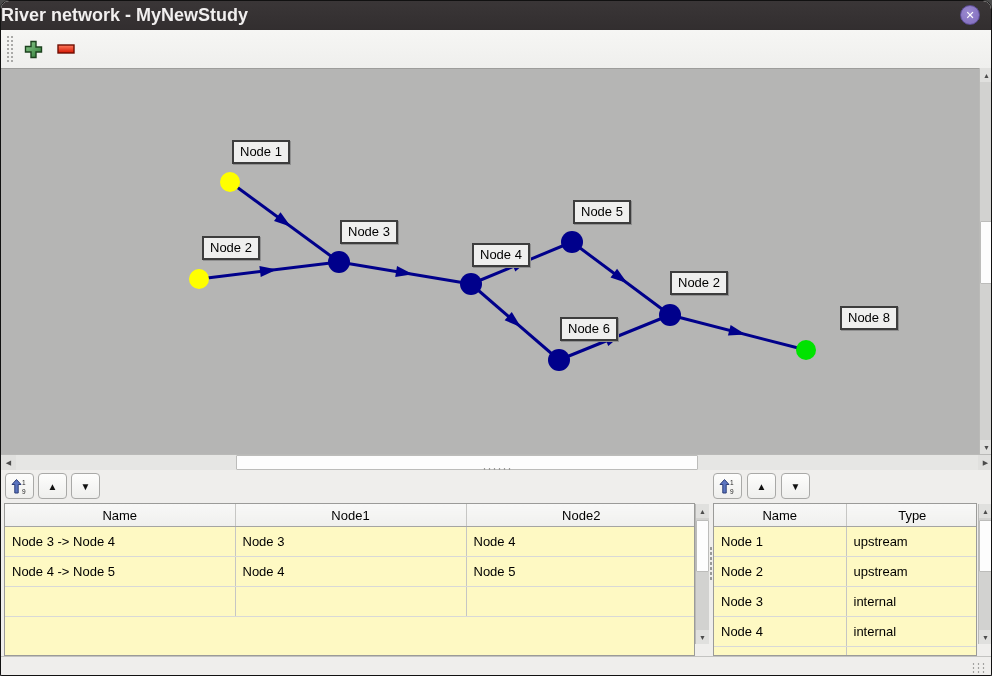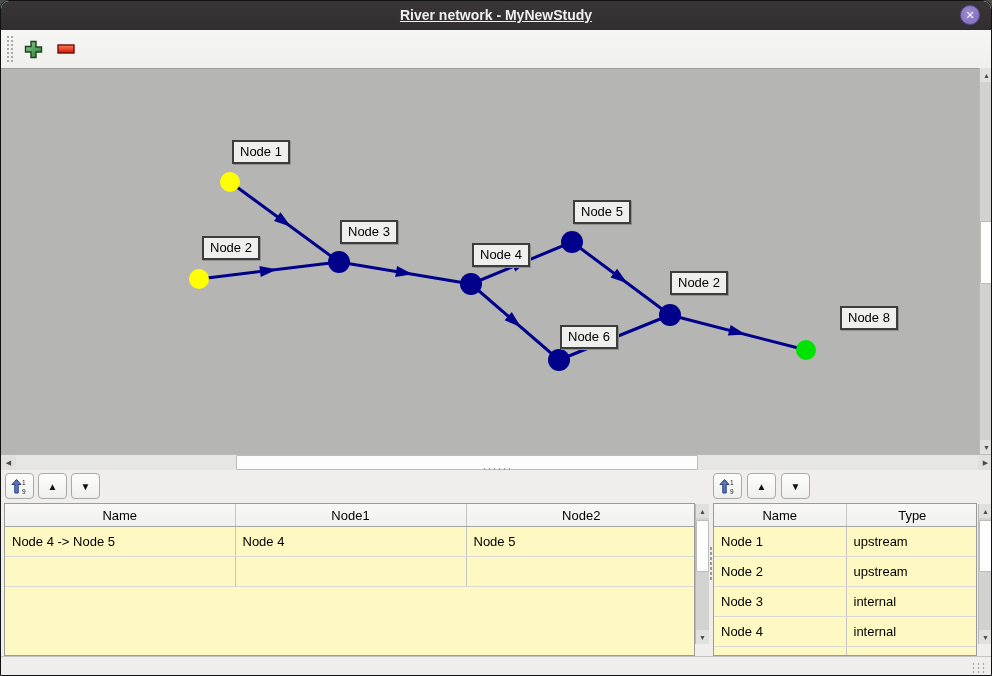--- a/index.html
+++ b/index.html
@@ -1,21 +1,21 @@
 <!DOCTYPE html>
 <html><head>
 <meta charset="utf-8">
 <style>
   html,body{margin:0;padding:0;background:#4a4a4a;font-family:"Liberation Sans","DejaVu Sans",sans-serif;}
   .window{position:relative;width:992px;height:676px;background:#efeeec;border:1px solid #111;
           border-radius:9px 9px 2px 2px;overflow:hidden;box-sizing:border-box;}
   
   .titlebar{position:absolute;left:0;top:0;width:100%;height:29px;background:linear-gradient(#3a3637,#322e2f);
             border-radius:8px 8px 0 0;}
-  .titlebar .title{display:block;text-align:center;line-height:29px;color:#f1efef;font-size:14px;font-weight:bold;text-decoration:underline;}
+  .titlebar .title{display:block;line-height:29px;color:#f1efef;font-size:18px;font-weight:bold;}
   .close-btn{position:absolute;right:11px;top:4px;width:20px;height:20px;border-radius:50%;
              background:radial-gradient(circle at 40% 35%,#9a89cf,#7f6bbd);border:1px solid #5d4d96;
              color:#fff;font-size:11px;line-height:19px;text-align:center;cursor:default;box-sizing:border-box;}
   
   .toolbar{position:absolute;left:0;top:29px;width:100%;height:38px;background:linear-gradient(#f6f6f4,#efefed);
            border-bottom:1px solid #9d9d9b;}
   .tb-handle{position:absolute;left:5px;top:5px;width:7px;height:27px;
              background-image:radial-gradient(#a9a9a7 1px,transparent 1.2px);background-size:4px 4px;}
   .tb-btn{position:absolute;top:0;width:30px;height:38px;display:flex;align-items:center;justify-content:center;}
   
@@ -121,21 +121,21 @@
         <circle cx="558" cy="291" r="11" fill="#00008b"></circle>
         <circle cx="669" cy="246" r="11" fill="#00008b"></circle>
         <circle cx="805" cy="281" r="10" fill="#00e300"></circle>
       </svg>
     <div id="labels">
         <div class="node-label" style="left: 231px; top: 71px;">Node 1</div>
         <div class="node-label" style="left: 201px; top: 167px;">Node 2</div>
         <div class="node-label" style="left: 339px; top: 151px;">Node 3</div>
         <div class="node-label" style="left: 471px; top: 174px;">Node 4</div>
         <div class="node-label" style="left: 572px; top: 131px;">Node 5</div>
-        <div class="node-label" style="left: 559px; top: 256px;">Node 6</div>
+        <div class="node-label" style="left: 559px; top: 248px;">Node 6</div>
         <div class="node-label" style="left: 669px; top: 202px;">Node 2</div>
         <div class="node-label" style="left: 807px; top: 237px; margin-left: 32px;">Node 8</div>
       </div>
   </div>
 
   <div class="sbv" style="left:978px;top:67px;width:14px;height:386px;">
     <div class="sb-btn">
         <span>▲</span>
       </div>
     <div class="sb-track">
@@ -199,20 +199,25 @@
         </colgroup>
       <thead>
           <tr>
             <th>Name</th>
             <th>Node1</th>
             <th>Node2</th>
           </tr>
         </thead>
       <tbody>
           <tr>
+            <td>Node 3 -&gt; Node 4</td>
+            <td>Node 3</td>
+            <td>Node 4</td>
+          </tr>
+          <tr>
             <td>Node 4 -&gt; Node 5</td>
             <td>Node 4</td>
             <td>Node 5</td>
           </tr>
           <tr class="partial">
             <td></td>
             <td></td>
             <td></td>
           </tr>
         </tbody>

